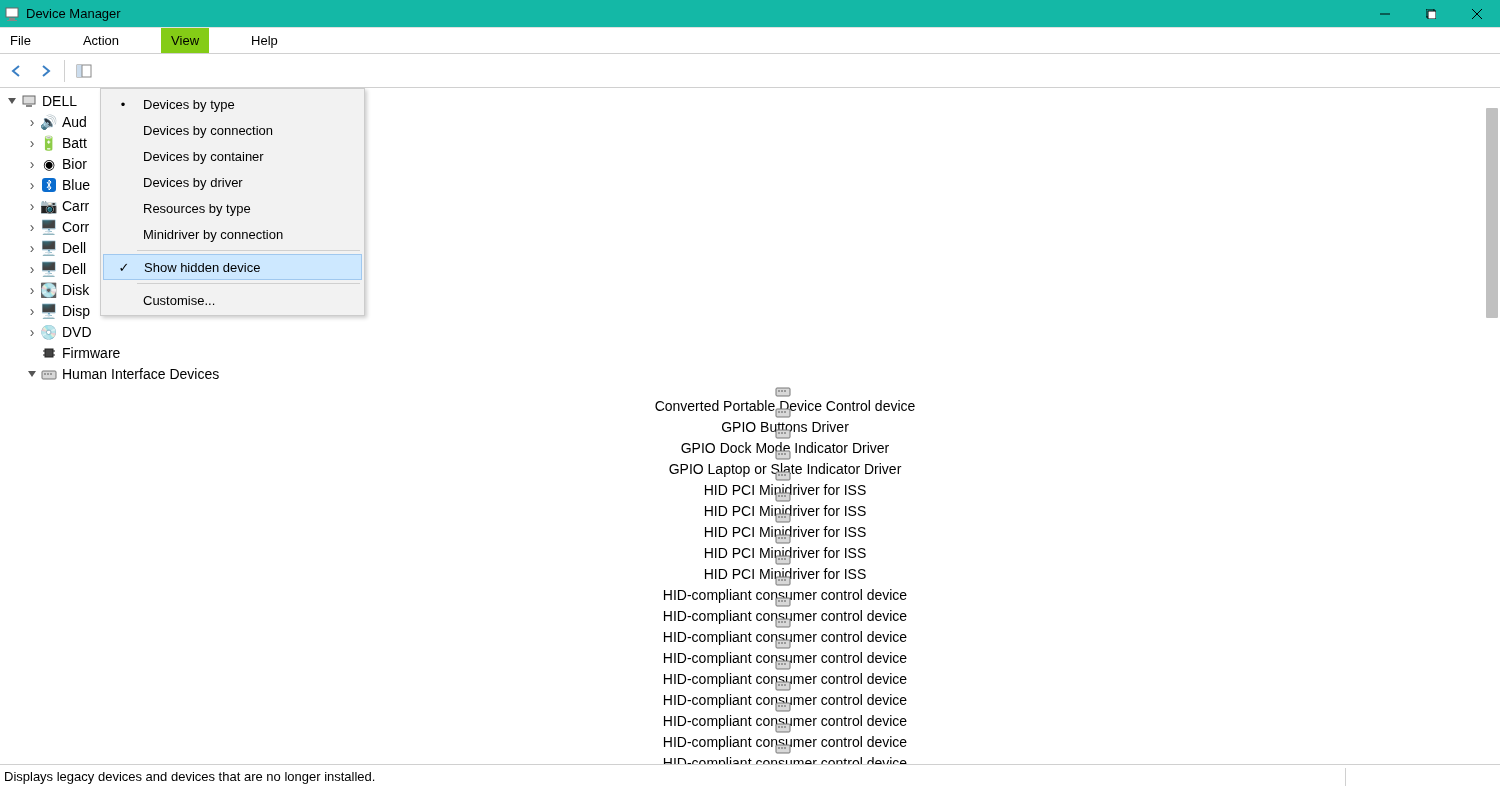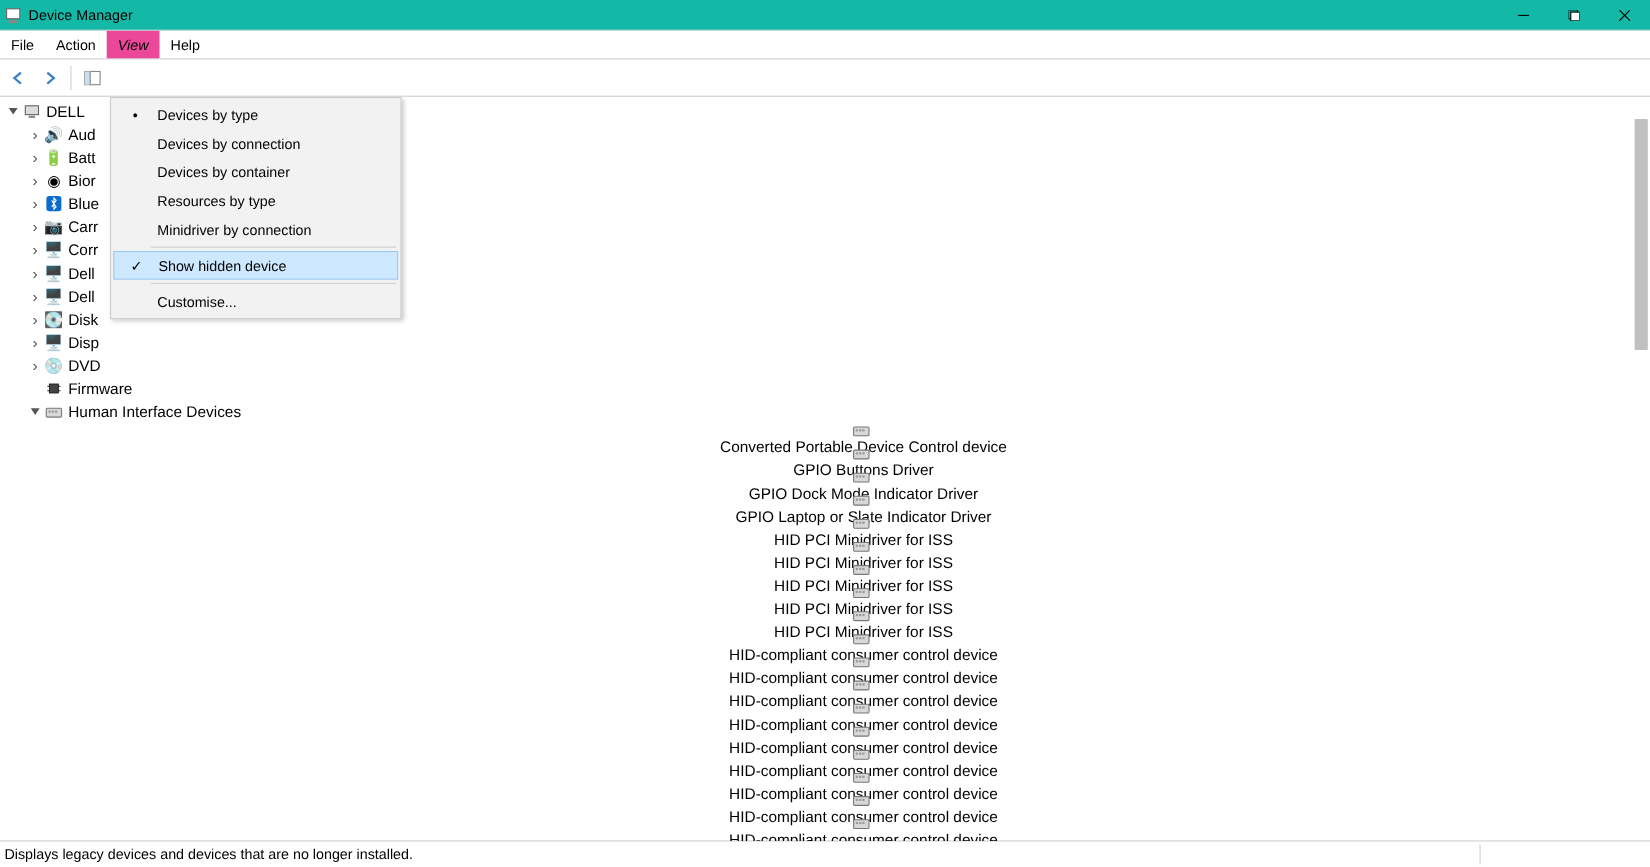--- a/index.html
+++ b/index.html
@@ -4,23 +4,23 @@
 <style>
 * { margin: 0; padding: 0; box-sizing: border-box; font-family: "Segoe UI", Tahoma, sans-serif; }
 html, body { width: 1500px; height: 788px; overflow: hidden; background: #fff; }
 
 .titlebar { height: 28px; display: flex; align-items: center; padding-left: 4px; background: #14b8a6; border-bottom: 1px solid #e0e0e0; }
 .titlebar .icon { width: 16px; height: 16px; margin-right: 6px; display: inline-flex; align-items: center; justify-content: center; }
 .titlebar .title { font-size: 13px; }
 .win-controls { margin-left: auto; display: flex; }
 .win-btn { width: 46px; height: 28px; display: flex; align-items: center; justify-content: center; cursor: pointer; }
 
-.menubar { height: 26px; display: flex; align-items: stretch; border-bottom: 1px solid #d0d0d0; font-size: 13px; }
+.menubar { height: 26px; display: flex; align-items: stretch; border-bottom: 1px solid #d0d0d0; font-size: 13px; gap: 32px; }
 .menu-item { padding: 0 10px; display: flex; align-items: center; cursor: pointer; }
-.menu-item.open { background: #ec4899; font-style: italic; }
+.menu-item.open { background: #84cc16; }
 
 .toolbar { height: 34px; display: flex; align-items: center; padding: 2px 4px; border-bottom: 1px solid #d0d0d0; gap: 2px; }
 .tool-btn { width: 26px; height: 26px; display: flex; align-items: center; justify-content: center; border: 1px solid transparent; cursor: pointer; }
 .tool-sep { width: 1px; height: 22px; background: #d0d0d0; margin: 0 4px; }
 
 .content { position: relative; height: calc(788px - 28px - 26px - 34px - 24px); overflow-y: auto; }
 .tree { font-size: 14px; padding-top: 2px; user-select: none; }
 .node { display: flex; align-items: center; height: 21px; padding-left: 4px; white-space: nowrap; }
 .node .expander { width: 16px; height: 16px; display: inline-flex; align-items: center; justify-content: center; cursor: pointer; color: #555; }
 .node .icon { width: 18px; height: 18px; margin-right: 4px; display: inline-flex; align-items: center; justify-content: center; }
@@ -418,20 +418,23 @@
         <span class="dd-mark">•</span>
         <span>Devices by type</span>
       </div>
     <div class="dd-item">
         <span>Devices by connection</span>
       </div>
     <div class="dd-item">
         <span>Devices by container</span>
       </div>
     <div class="dd-item">
+        <span>Devices by driver</span>
+      </div>
+    <div class="dd-item">
         <span>Resources by type</span>
       </div>
     <div class="dd-item">
         <span>Minidriver by connection</span>
       </div>
     <div class="dd-sep"></div>
     <div class="dd-item hl">
         <span class="dd-mark">✓</span>
         <span>Show hidden device</span>
       </div>

